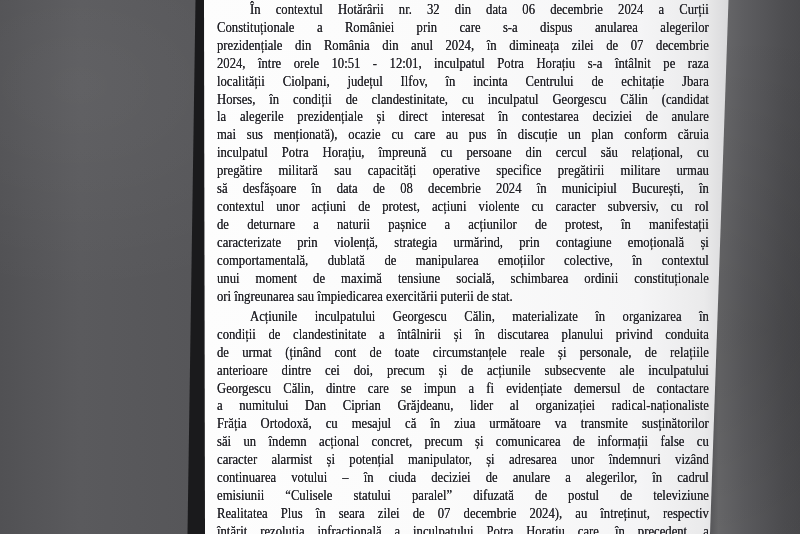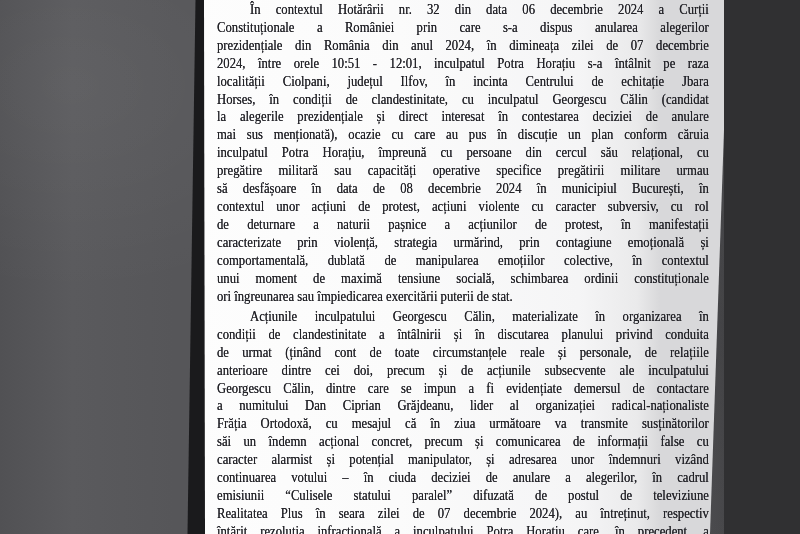--- a/index.html
+++ b/index.html
@@ -2,21 +2,21 @@
 <html><head>
 <meta charset="utf-8">
 <style>
   html, body {
     margin: 0;
     padding: 0;
     background: #303032;
   }
   .stage {
     position: relative;
-    width: 724px;
+    width: 800px;
     height: 534px;
     overflow: hidden;
     font-family: "Liberation Serif", serif;
     background: #565659;
   }
   
   .backdrop {
     position: absolute;
     inset: 0;
     background:

